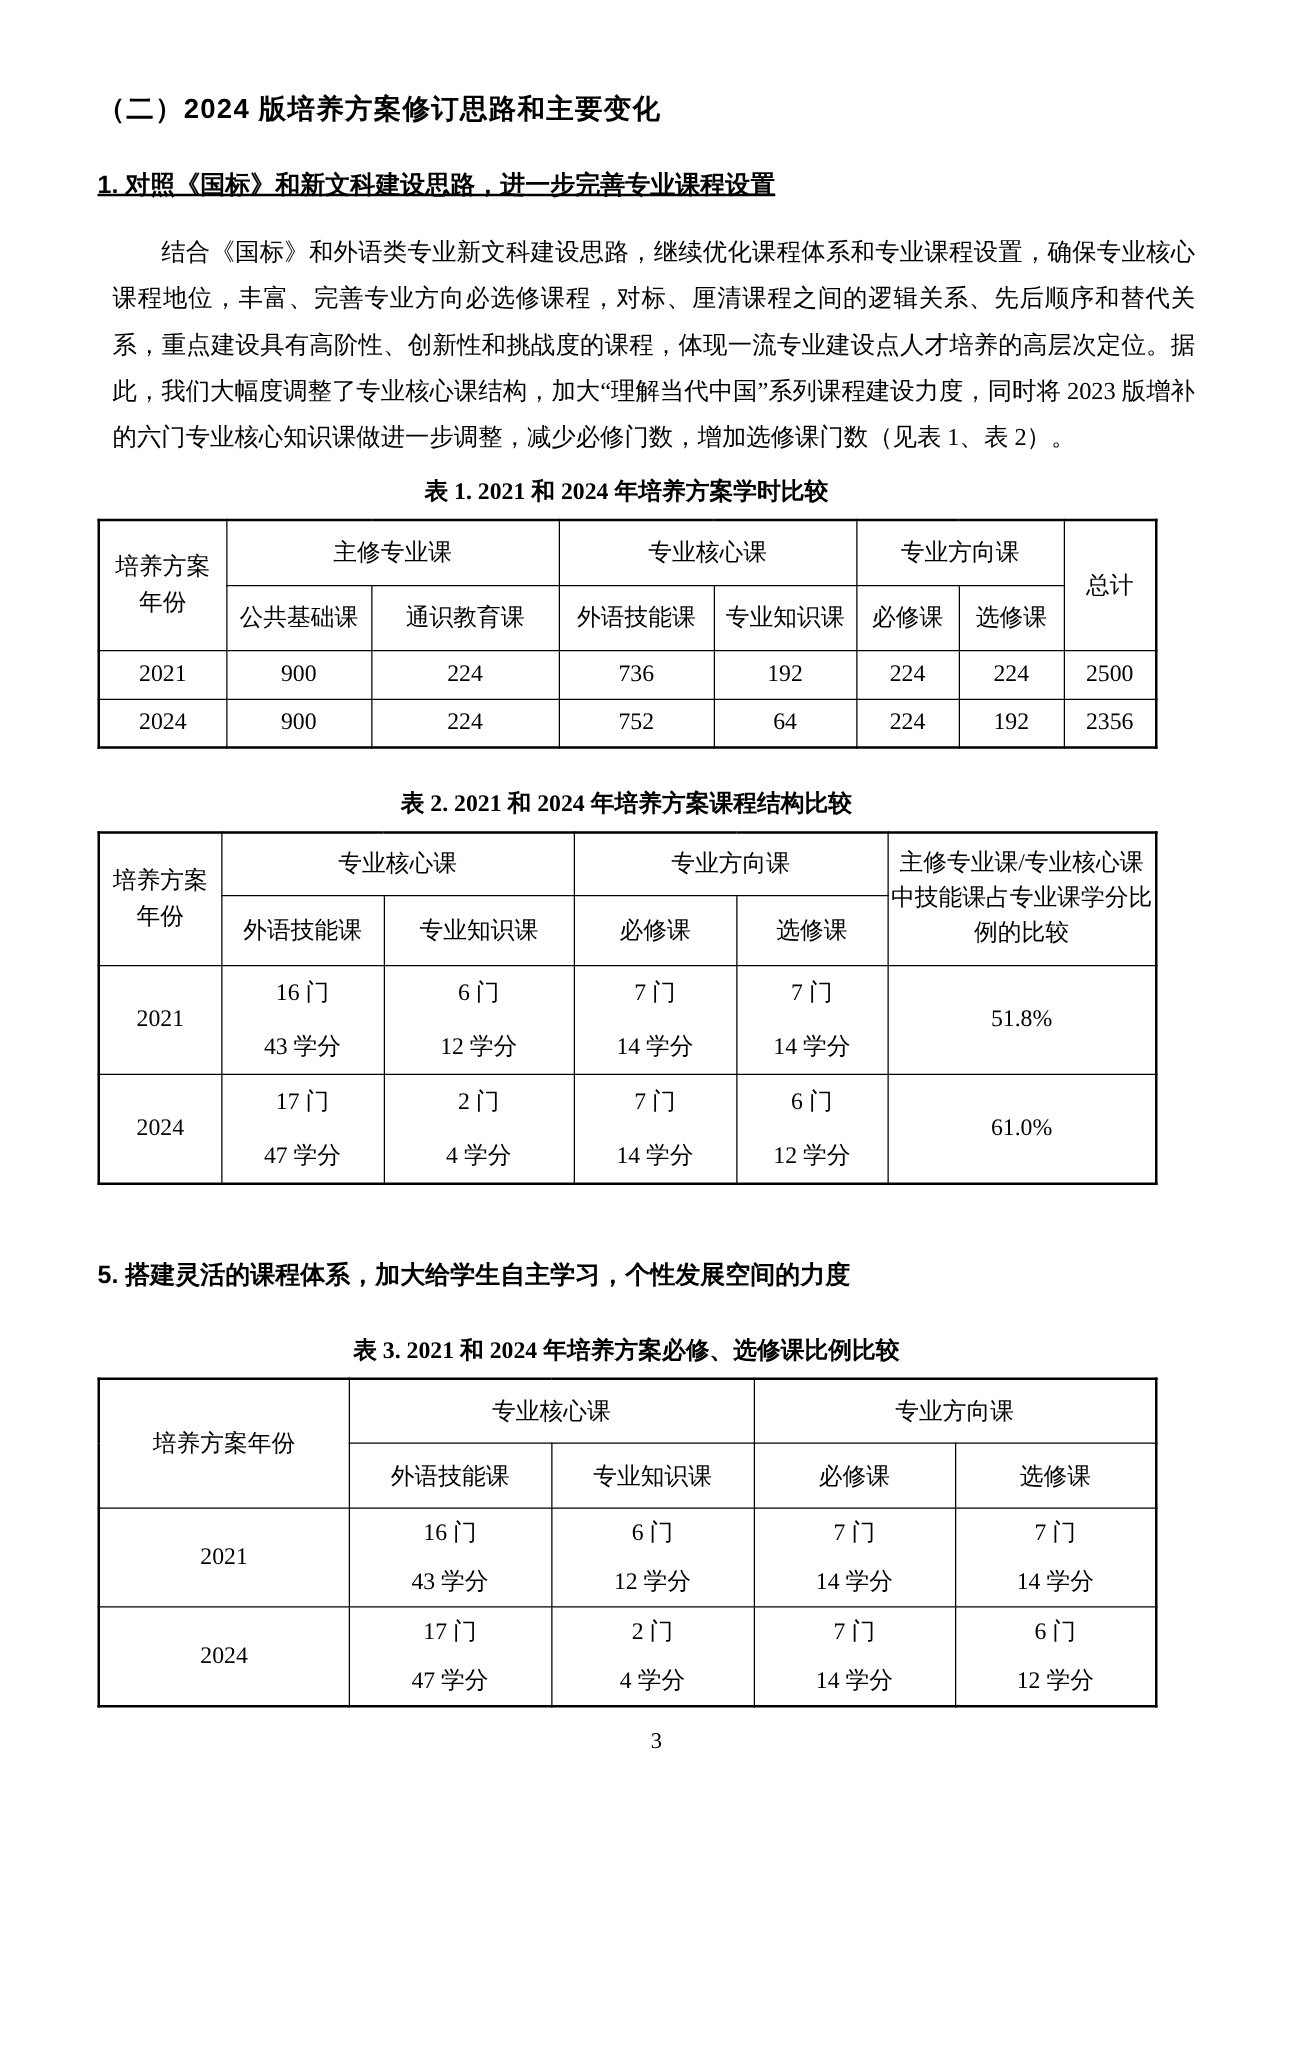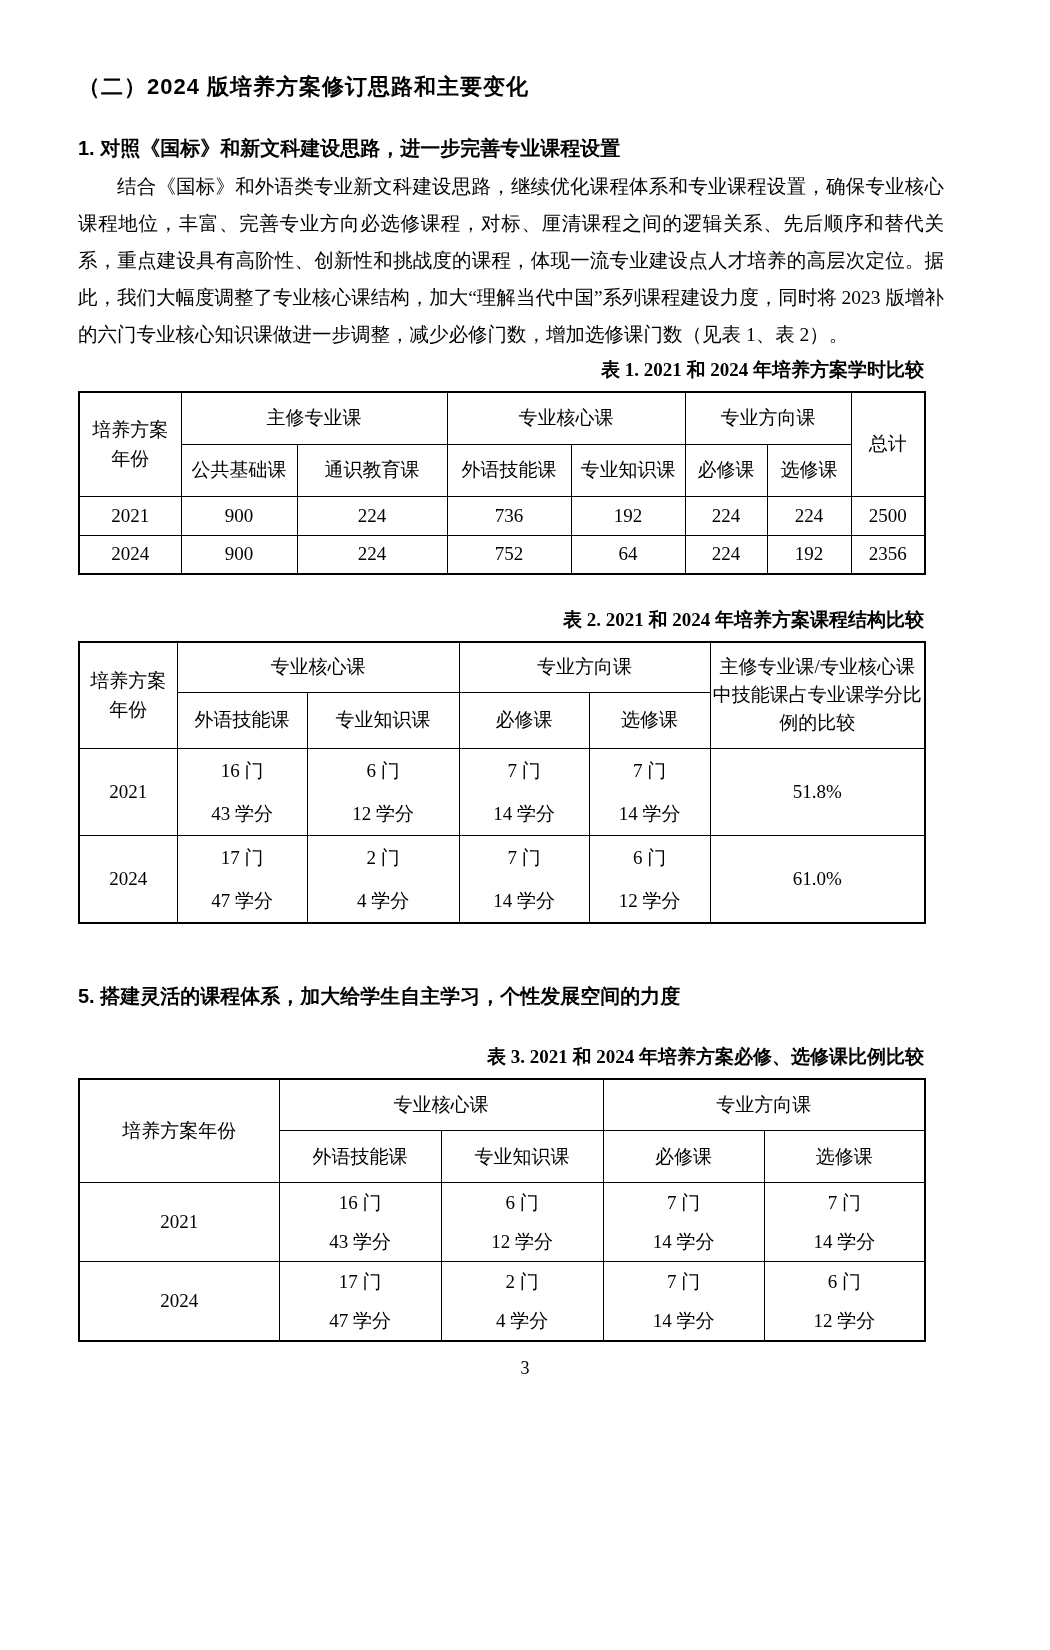--- a/index.html
+++ b/index.html
@@ -14,32 +14,32 @@
 
   .h-main {
     font-family: "Liberation Sans", "DejaVu Sans", sans-serif;
     font-weight: 700; font-size: 22px; line-height: 30px;
     margin: 0 0 32px 0; letter-spacing: 1px;
   }
   .h-sub {
     font-family: "Liberation Sans", "DejaVu Sans", sans-serif;
     font-weight: 700; font-size: 20px; line-height: 28px; margin: 0;
   }
-  .h-sub.first { margin-bottom: 6px; }
+  .h-sub.first { margin-bottom: 22px; text-decoration: underline; }
   .h-sub.second { margin-top: 58px; margin-bottom: 32px; }
 
   .body-p {
     font-size: 19.5px; line-height: 37px;
-    text-align: justify; text-indent: 2em; margin: 0;
+    text-align: justify; text-indent: 2em; margin: 12px;
     width: 866px;
   }
 
   .caption {
     font-weight: 700; font-size: 19px; line-height: 26px;
-    text-align: right; width: 846px;
+    text-align: center; width: 846px;
   }
   .caption.c1 { margin-top: 4px; }
   .caption.c2 { margin-top: 32px; }
   .caption.c3 { margin-top: 34px; }
 
   table.t {
     border-collapse: collapse; table-layout: fixed;
     width: 846px; border: 2px solid #000; margin-top: 8px;
   }
   .t td {

